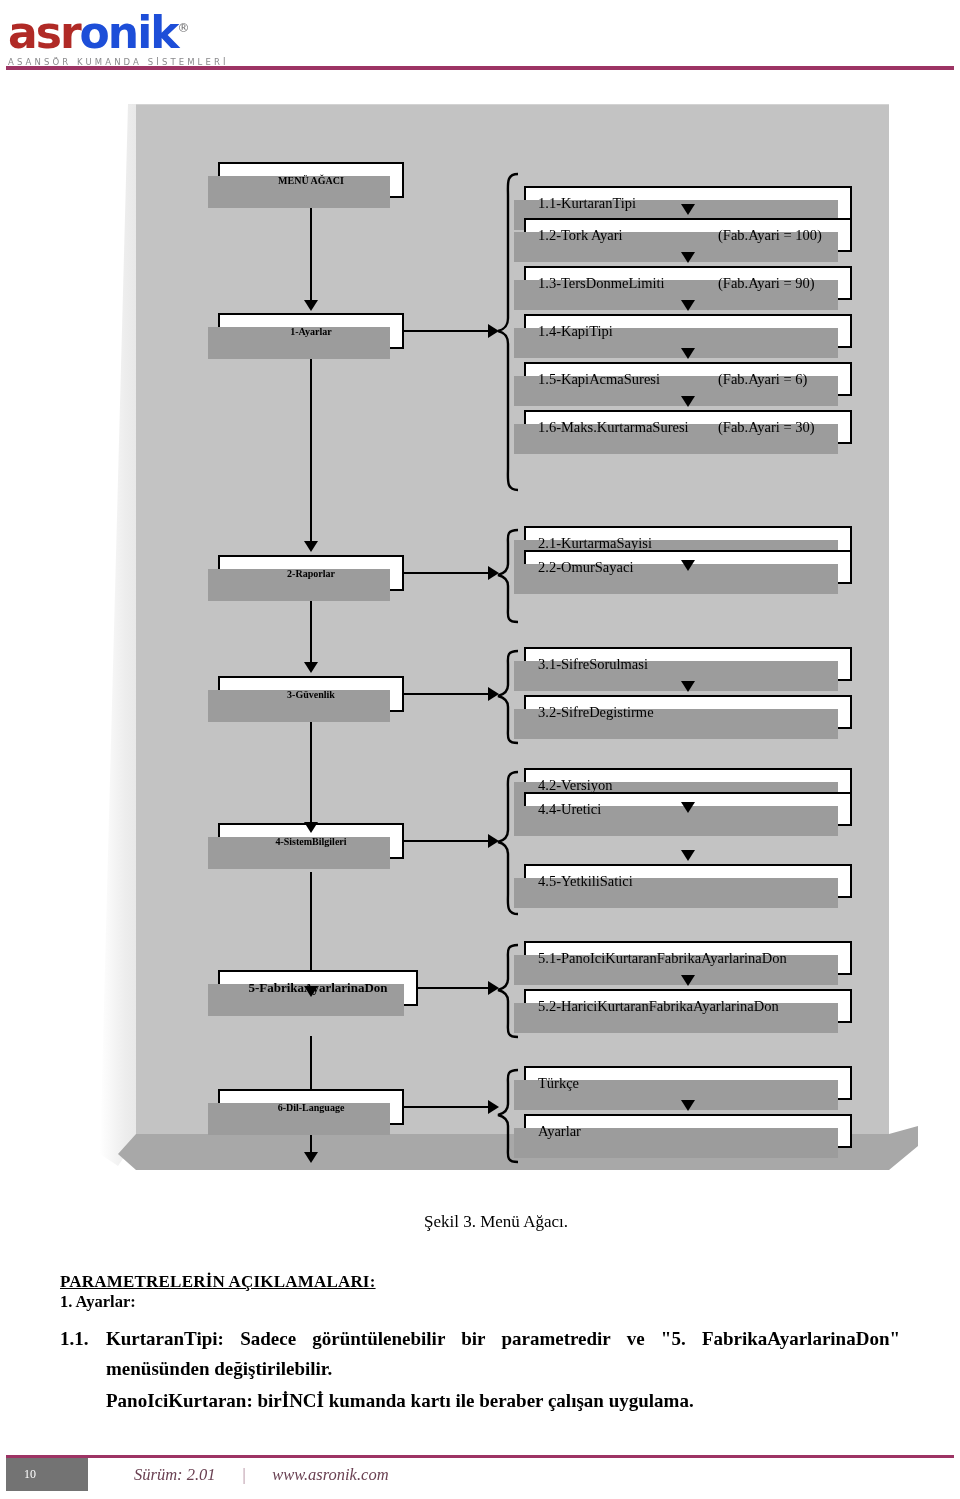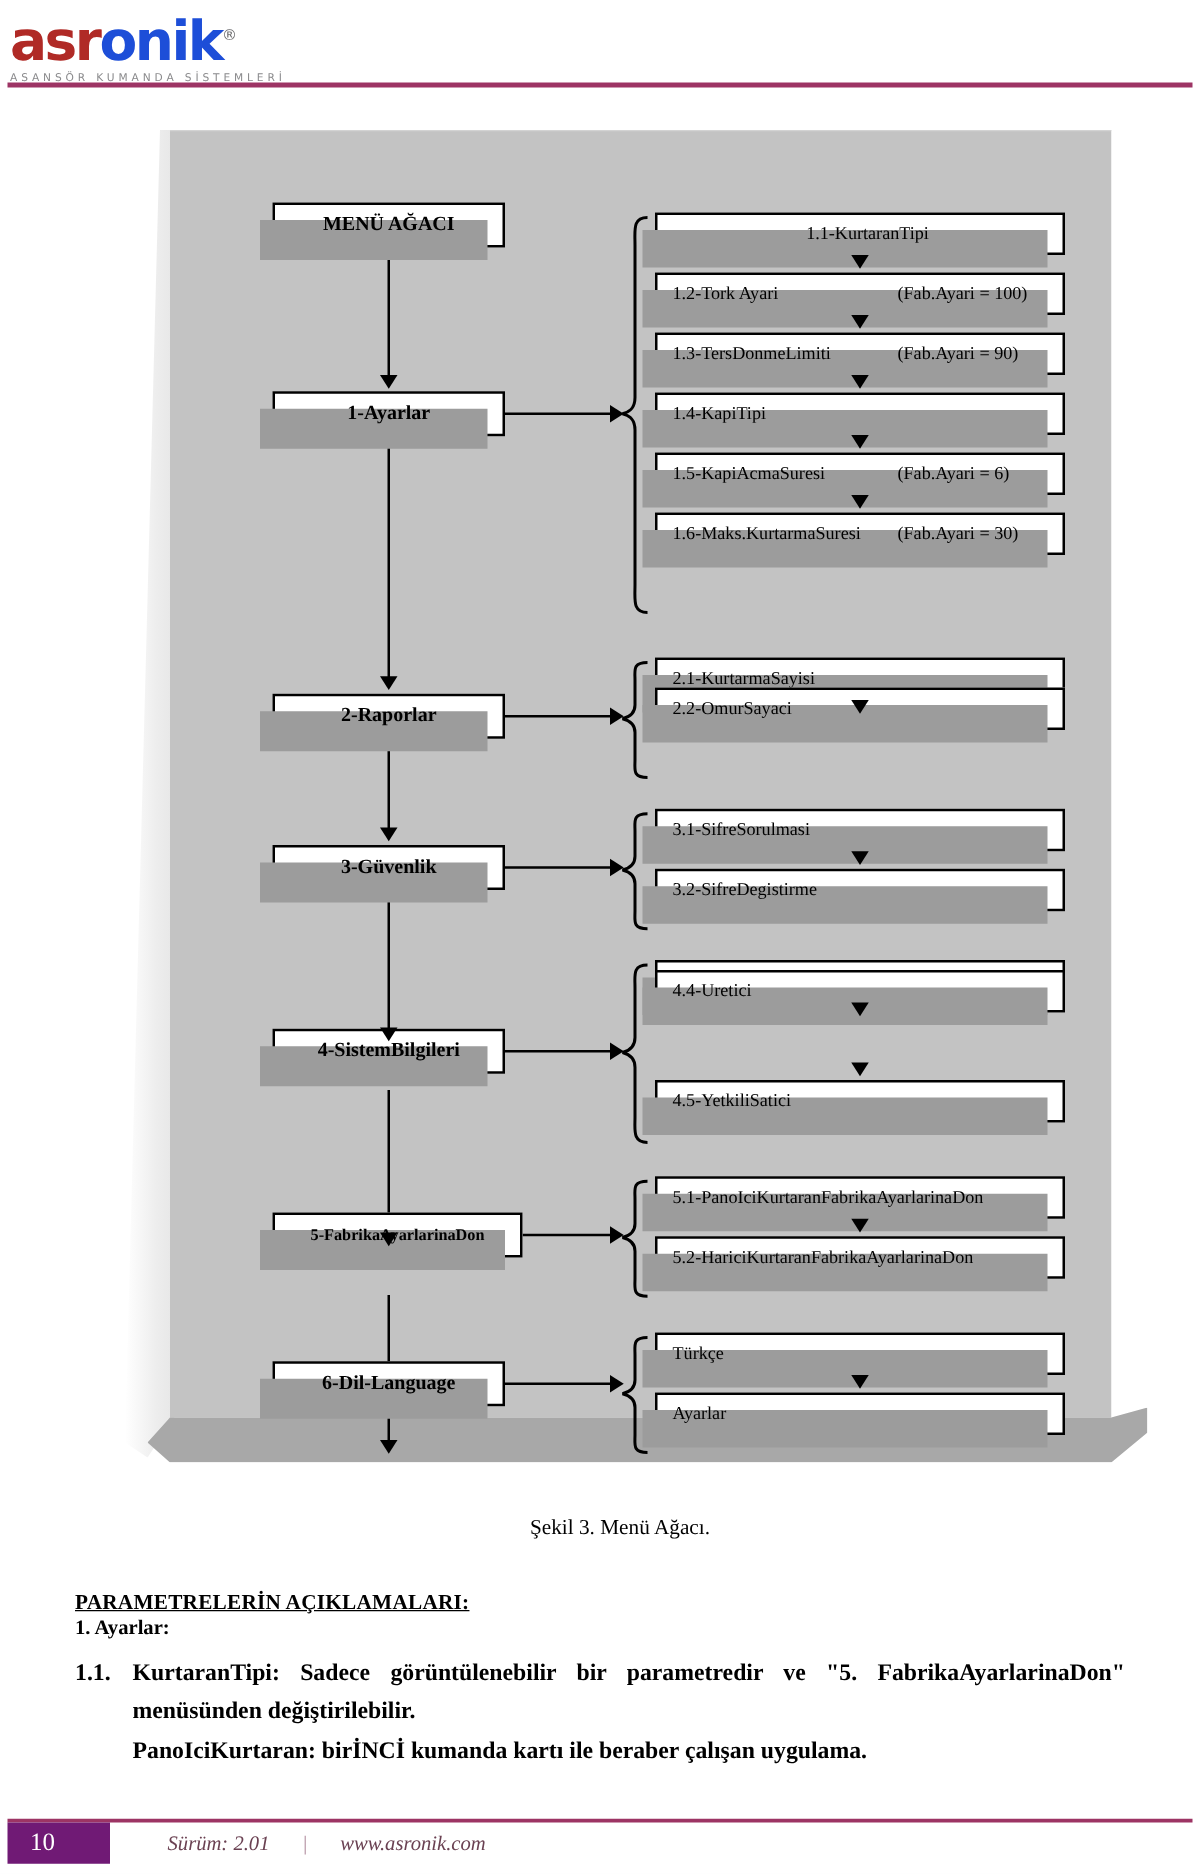--- a/index.html
+++ b/index.html
@@ -107,21 +107,21 @@
   .node .shadow-under {
     position: absolute;
     left: -12px; top: 12px;
     width: 100%; height: 100%;
     background: #9c9c9c;
     z-index: -1;
   }
   .node-main {
     font-weight: bold;
     justify-content: center;
-    font-size: 16px;
+    font-size: 10px;
   }
   .node-leaf {
     padding-left: 12px;
     font-weight: normal;
   }
   .node-leaf .label { flex: 0 0 auto; }
   .node-leaf .fab {
     position: absolute;
     white-space: nowrap;
   }
@@ -206,26 +206,26 @@
   .footer-rule {
     position: absolute;
     left: 6px; top: 0;
     width: 948px; height: 3px;
     background: #9d3464;
   }
   .page-badge {
     position: absolute;
     left: 6px; top: 3px;
     width: 82px; height: 33px;
-    background: #701a75;
+    background: #737373;
     color: #ffffff;
     display: flex;
     align-items: center;
     padding-left: 18px;
-    font-size: 20px;
+    font-size: 12px;
   }
   .footer-text {
     position: absolute;
     left: 134px; top: 3px;
     height: 33px;
     display: flex;
     align-items: center;
     gap: 26px;
     font-style: italic;
     font-size: 16.5px;
@@ -273,21 +273,21 @@
     <div class="node node-main" style="left:118px; top:209px; width:186px; height:36px;">
       <div class="shadow-under"></div>
       <span>1-Ayarlar</span>
     </div>
     <div class="hline" style="left:304px; top:226px; width:86px;"></div>
     <div class="arrow-right" style="left:388px; top:220px;"></div>
     <svg class="brace" style="left:396px; top:68px;" width="24" height="320" viewBox="0 0 24 320">
       <path d="M22 2 C10 2 12 12 12 24 L12 146 C12 156 6 158 2 159 C6 160 12 162 12 172 L12 296 C12 308 10 318 22 318" fill="none" stroke="#000" stroke-width="2.4"></path>
     </svg>
 
-    <div class="node node-leaf" style="left:424px; top:66px; width:328px; height:34px;justify-content:center;">
+    <div class="node node-leaf" style="left:424px; top:82px; width:328px; height:34px;">
       <div class="shadow-under"></div>
       <span class="label">1.1-KurtaranTipi</span>
       <span class="fab" style="left:192px;"></span>
     </div>
     <div class="arrow-down" style="left:581px; top:100px;"></div>
 
     <div class="node node-leaf" style="left:424px; top:114px; width:328px; height:34px;">
       <div class="shadow-under"></div>
       <span class="label">1.2-Tork Ayari</span>
       <span class="fab" style="left:192px;">(Fab.Ayari = 100)</span>
@@ -372,21 +372,21 @@
     <svg class="brace" style="left:396px; top:666px;" width="24" height="146" viewBox="0 0 24 146">
       <path d="M22 2 C10 2 12 10 12 20 L12 60 C12 68 6 71 2 72 C6 73 12 76 12 84 L12 124 C12 134 10 144 22 144" fill="none" stroke="#000" stroke-width="2.4"></path>
     </svg>
 
     <div class="node node-leaf" style="left:424px; top:664px; width:328px; height:34px;">
       <div class="shadow-under"></div>
       <span class="label">4.2-Versiyon</span>
     </div>
     <div class="arrow-down" style="left:581px; top:698px;"></div>
 
-    <div class="node node-leaf" style="left:424px; top:672px; width:328px; height:34px;">
+    <div class="node node-leaf" style="left:424px; top:688px; width:328px; height:34px;">
       <div class="shadow-under"></div>
       <span class="label">4.4-Uretici</span>
     </div>
     <div class="arrow-down" style="left:581px; top:746px;"></div>
 
     <div class="node node-leaf" style="left:424px; top:760px; width:328px; height:34px;">
       <div class="shadow-under"></div>
       <span class="label">4.5-YetkiliSatici</span>
     </div>
 

